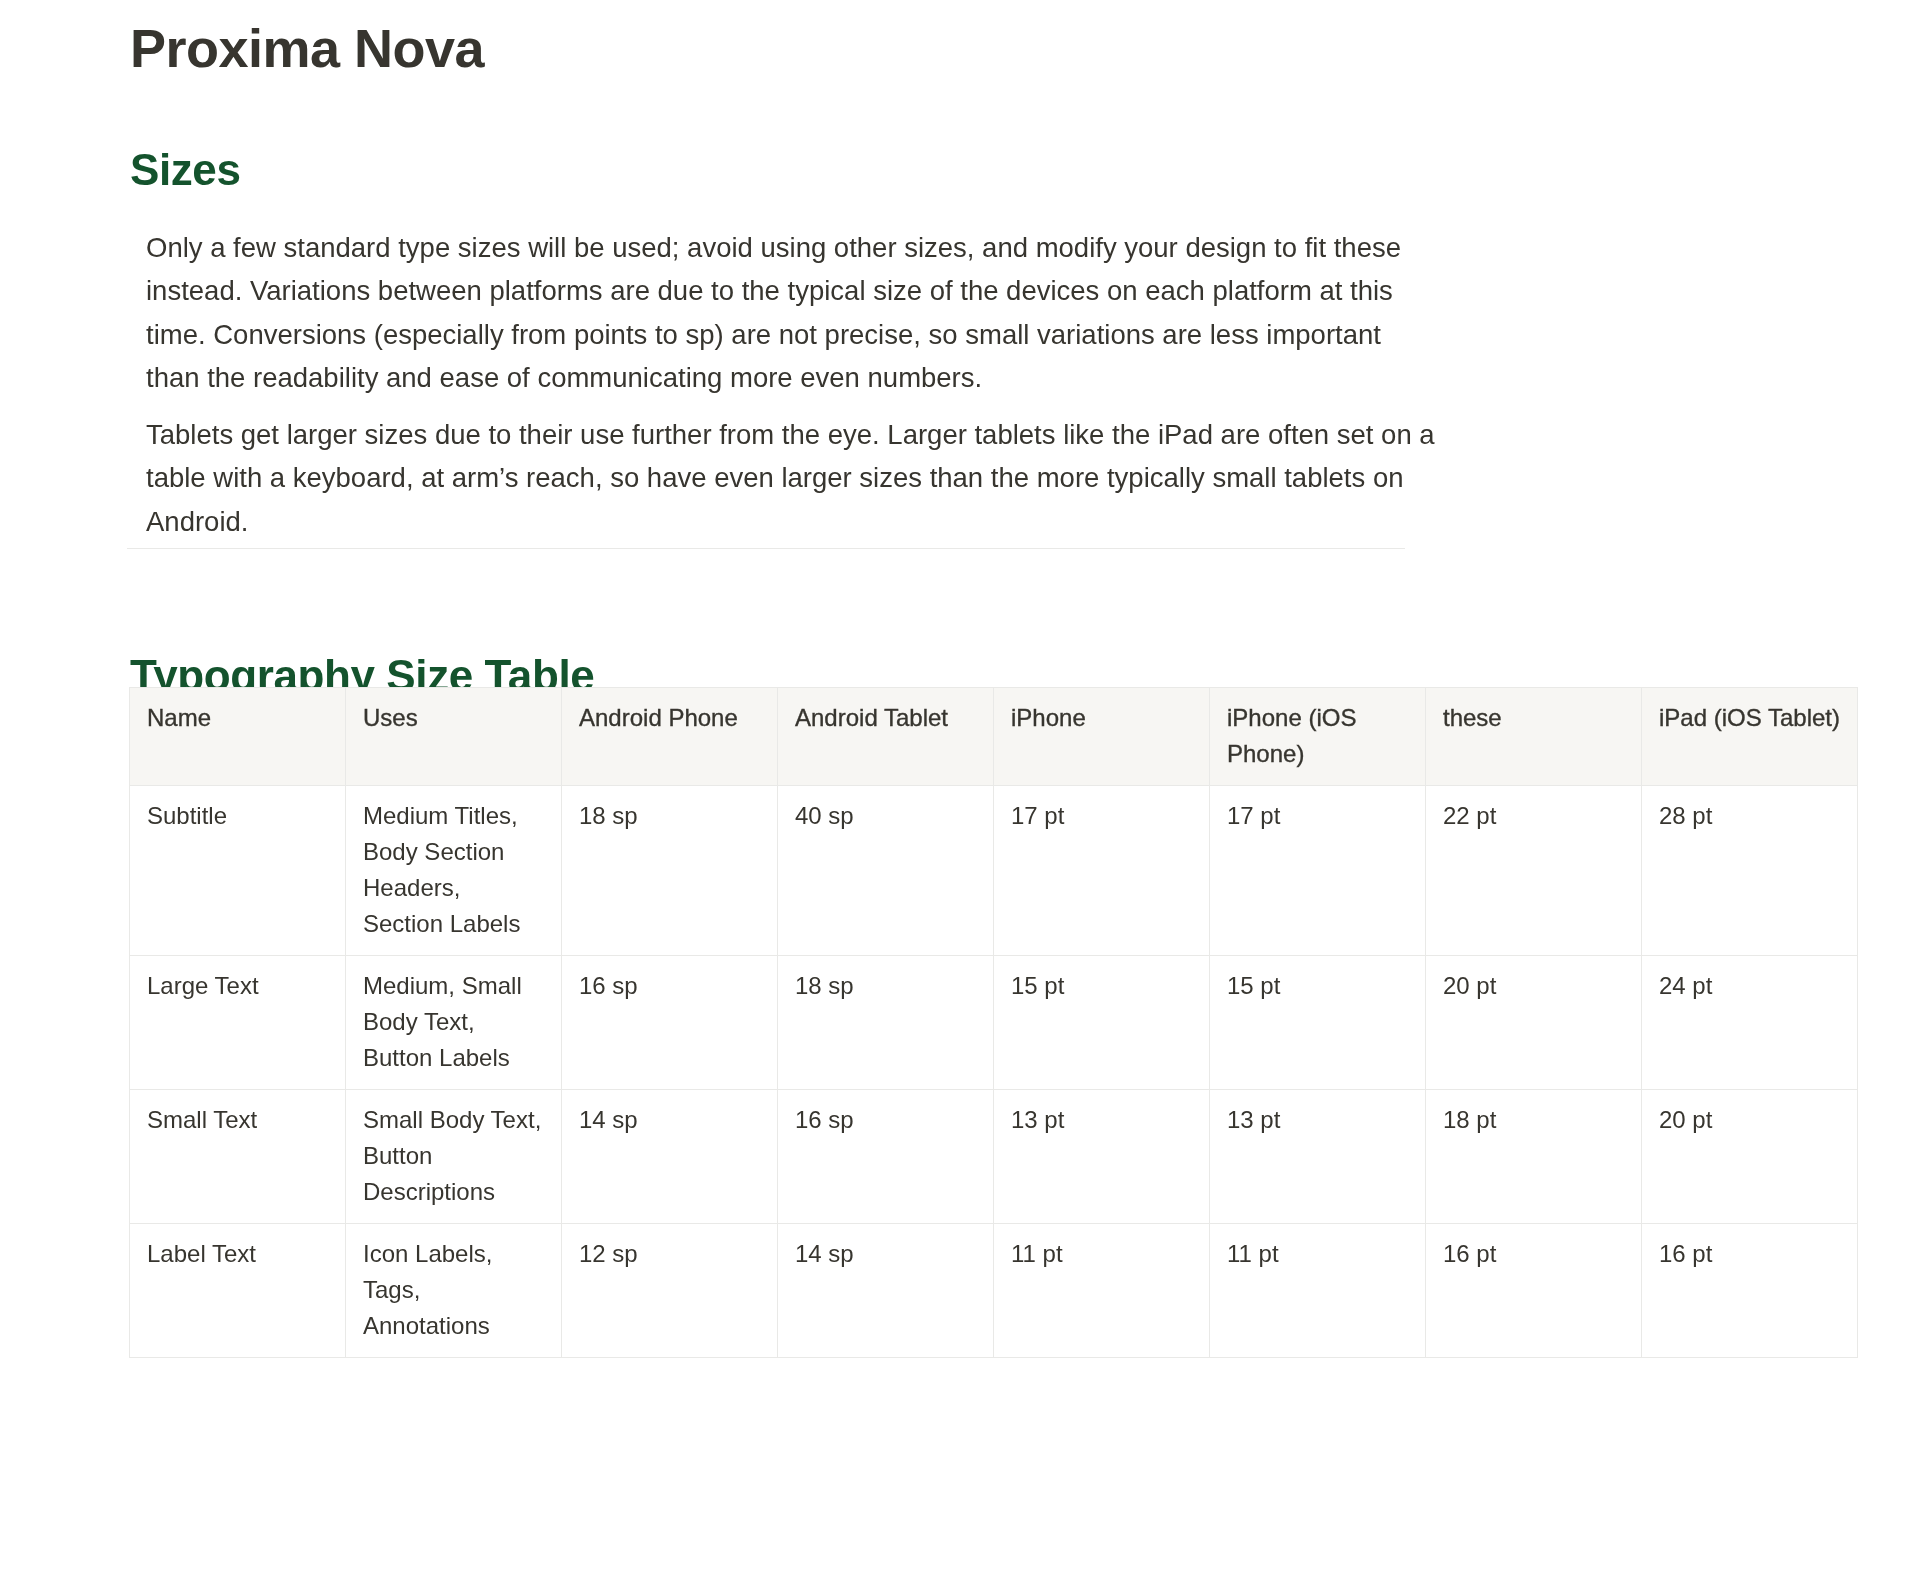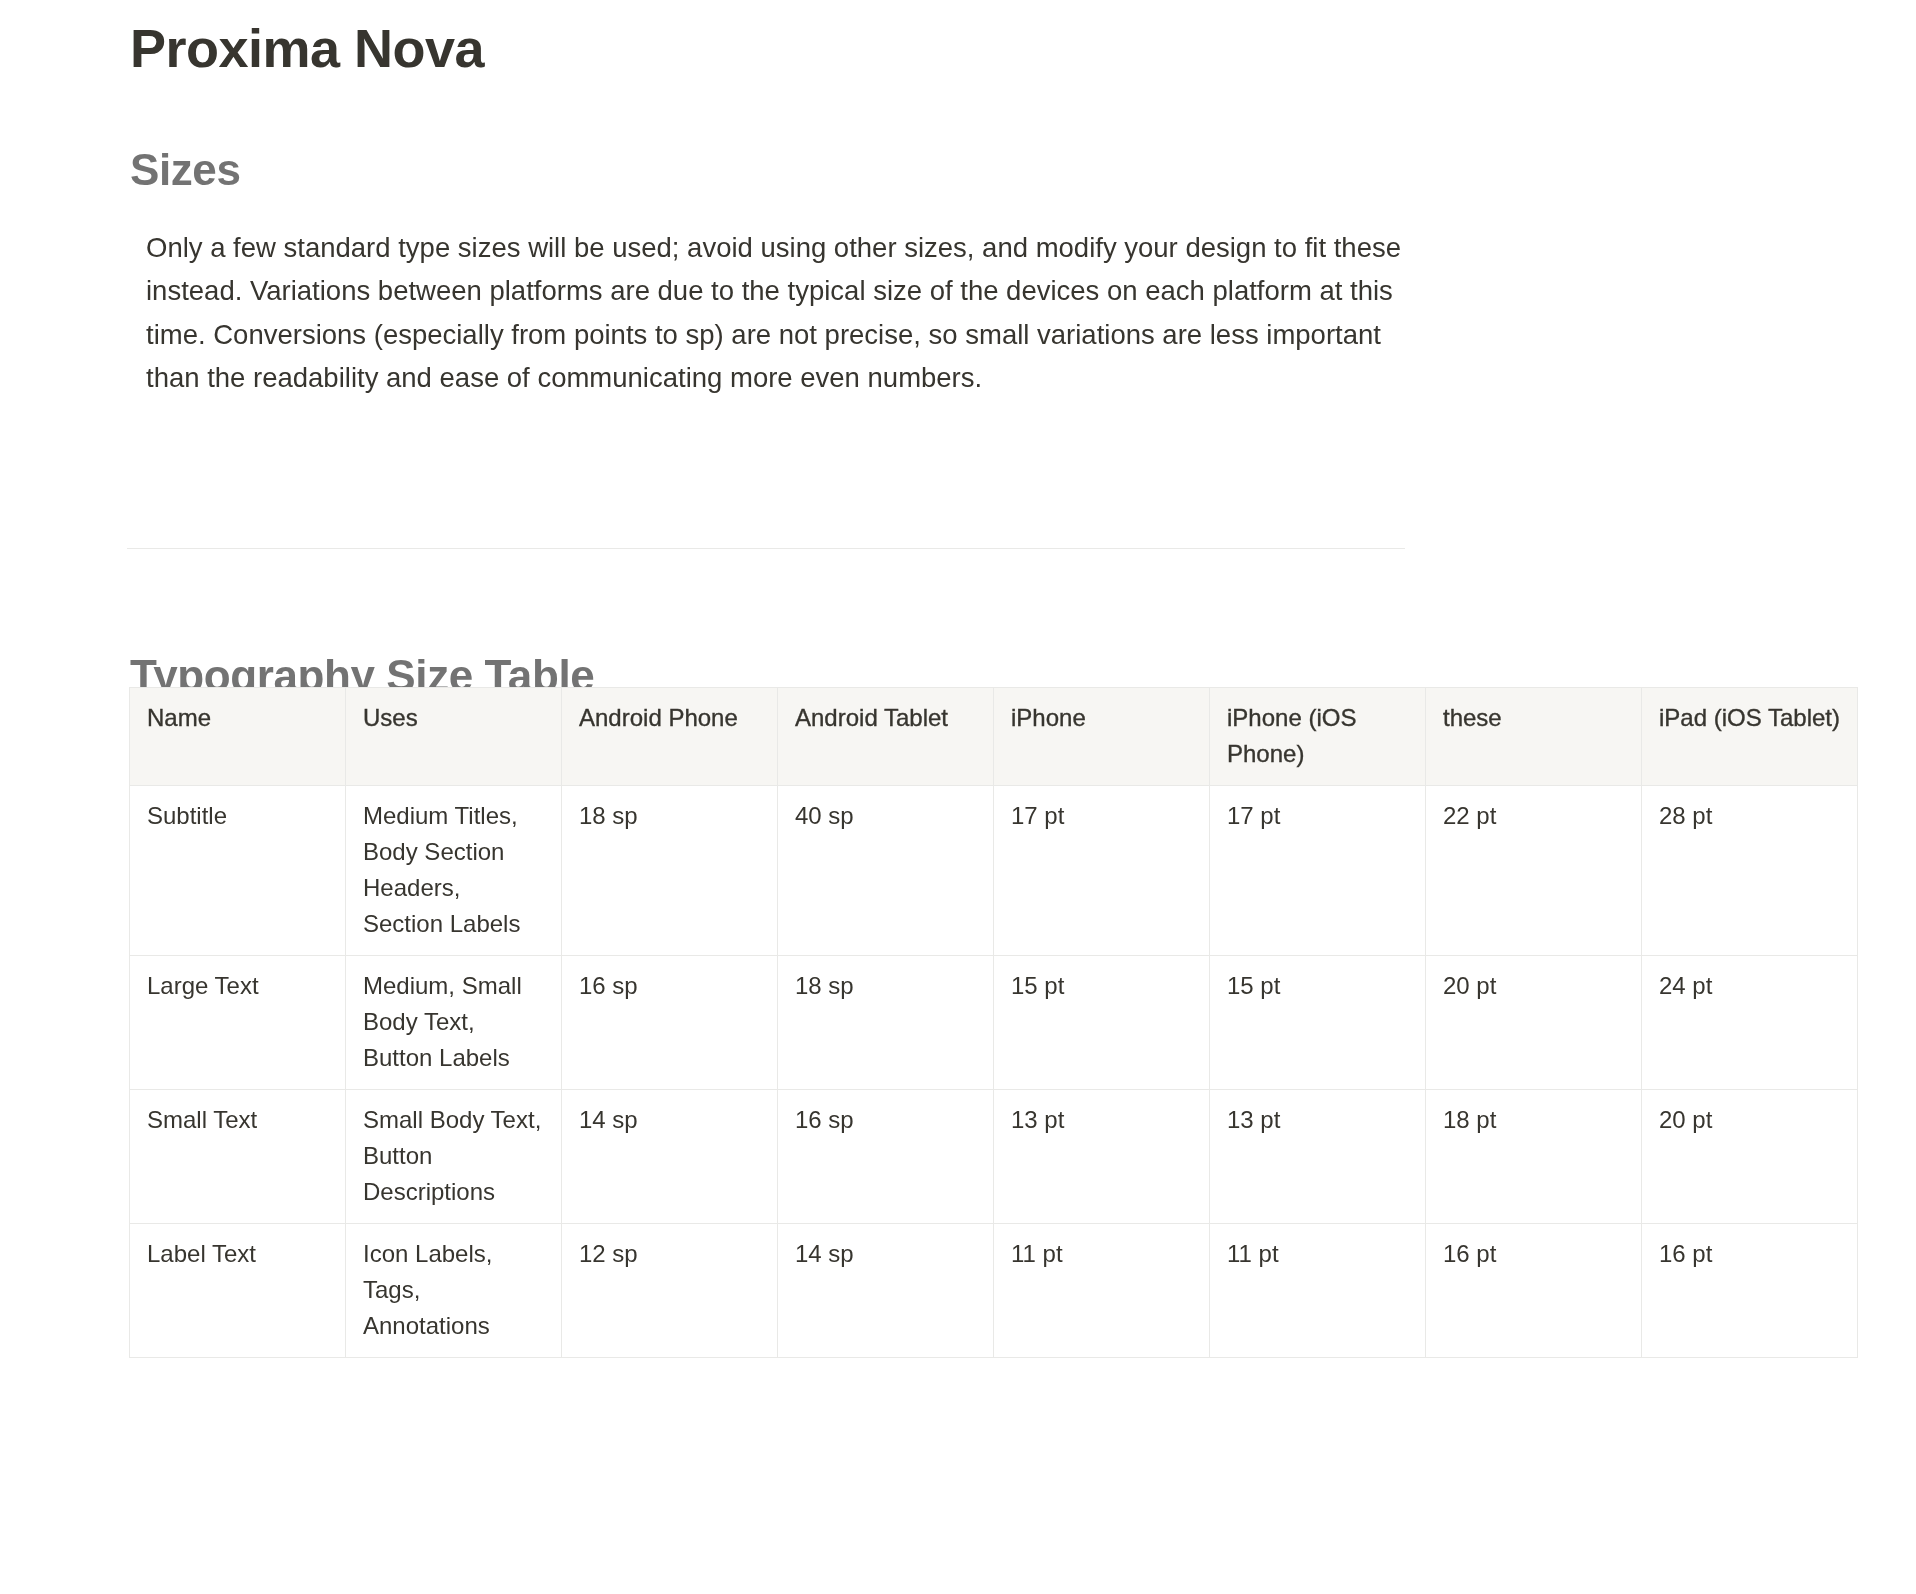--- a/index.html
+++ b/index.html
@@ -35,21 +35,21 @@
       white-space: nowrap;
     }
     .h2 {
       position: absolute;
       left: 130px;
       margin: 0;
       font-size: 44px;
       line-height: 54px;
       font-weight: 700;
       letter-spacing: -0.4px;
-      color: #737373;
+      color: #14532d;
       white-space: nowrap;
     }
     .h2.sizes { top: 131px; }
     .h2.table-heading { top: 597px; margin-top: 40px; }
     .para {
       position: absolute;
       left: 131px;
       width: 1290px;
       margin: 15px;
       font-size: 27.5px;
@@ -101,20 +101,21 @@
 </head>
 <body>
 
 <div class="page">
 
   <h1 class="title">Proxima Nova</h1>
 
   <h2 class="h2 sizes">Sizes</h2>
 
   <p class="para p1">Only a few standard type sizes will be used; avoid using other sizes, and modify your design to fit these instead. Variations between platforms are due to the typical size of the devices on each platform at this time. Conversions (especially from points to sp) are not precise, so small variations are less important than the readability and ease of communicating more even numbers.</p>
+  <p class="para p2">Tablets get larger sizes due to their use further from the eye. Larger tablets like the iPad are often set on a table with a keyboard, at arm’s reach, so have even larger sizes than the more typically small tablets on Android.</p>
 
   <div class="divider"></div>
 
   <h2 class="h2 table-heading">Typography Size Table</h2>
 
   <table class="typo">
     <colgroup>
       <col class="c">
         <col class="c">
         <col class="c">

